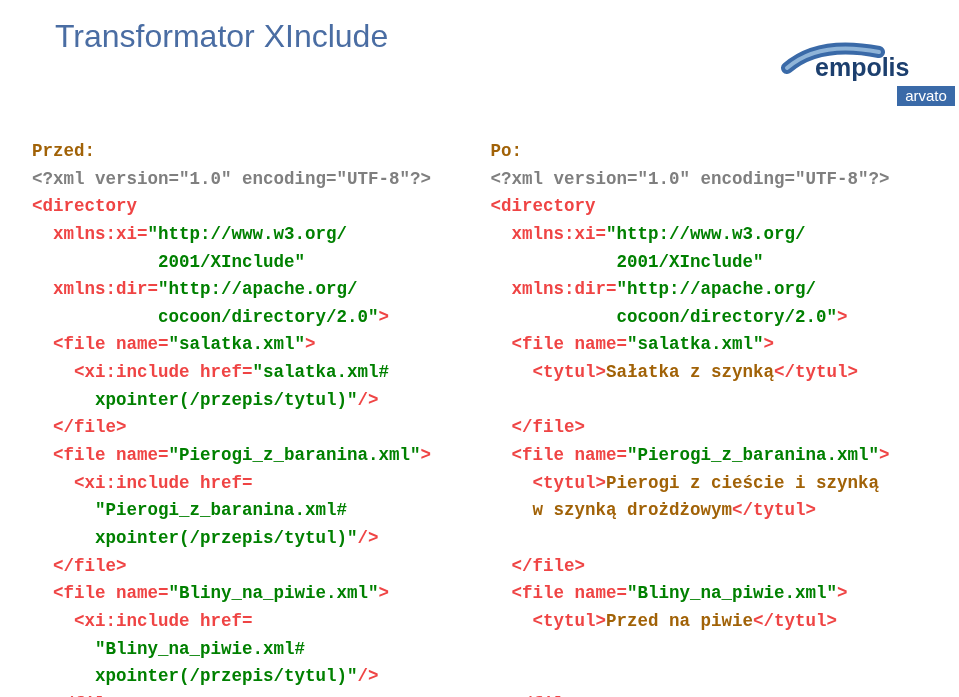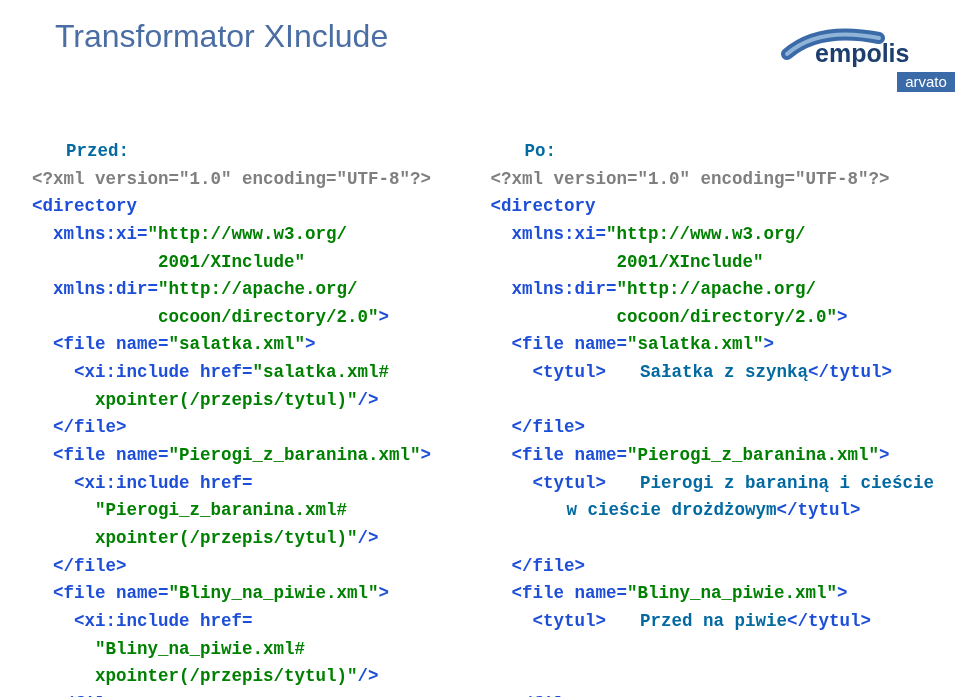--- a/index.html
+++ b/index.html
@@ -14,44 +14,44 @@
   .title {
     position: absolute;
     top: 18px;
     left: 55px;
     font-size: 32px;
     color: #4a6da3;
     font-weight: 400;
   }
   .logo {
     position: absolute;
-    top: 22px;
+    top: 36px;
     right: 0;
     width: 180px;
     height: 78px;
   }
   .content {
     position: absolute;
     top: 138px;
     left: 32px;
     right: 10px;
     display: flex;
     gap: 0;
   }
   .col {
     flex: 1 1 50%;
     font-family: "Courier New", monospace;
     font-size: 17.5px;
     line-height: 1.58;
     font-weight: bold;
     white-space: pre;
   }
-  .hdr { color: #0369a1; margin-left: 34px; }
+  .hdr { color: #a16207; }
   .gray { color: #7f7f7f; }
-  .navy { color: #1d4ed8; }
+  .navy { color: #ef4444; }
   .green { color: #008000; }
 </style>
 </head>
 <body>
 
 <div class="title">Transformator XInclude</div>
 
 <div class="logo">
   <svg viewBox="0 0 180 78" width="180" height="78">
     <path d="M 8 32 Q 40 4 100 16" stroke="#3a6aa8" stroke-width="12" fill="none" stroke-linecap="round"></path>
@@ -90,22 +90,22 @@
 <span class="navy">&lt;directory</span>
 <span class="navy">  xmlns:xi=</span><span class="green">"http://www.w3.org/</span>
 <span class="green">            2001/XInclude"</span>
 <span class="navy">  xmlns:dir=</span><span class="green">"http://apache.org/</span>
 <span class="green">            cocoon/directory/2.0"</span><span class="navy">&gt;</span>
 <span class="navy">  &lt;file name=</span><span class="green">"salatka.xml"</span><span class="navy">&gt;</span>
 <span class="navy">    &lt;tytul&gt;</span><span class="hdr">Sałatka z szynką</span><span class="navy">&lt;/tytul&gt;</span>
 <span class="navy"></span>
 <span class="navy">  &lt;/file&gt;</span>
 <span class="navy">  &lt;file name=</span><span class="green">"Pierogi_z_baranina.xml"</span><span class="navy">&gt;</span>
-<span class="navy">    &lt;tytul&gt;</span><span class="hdr">Pierogi z baraniną i cieście</span>
-<span class="hdr">    w cieście drożdżowym</span><span class="navy">&lt;/tytul&gt;</span>
+<span class="navy">    &lt;tytul&gt;</span><span class="hdr">Pierogi z cieście i szynką</span>
+<span class="hdr">    w szynką drożdżowym</span><span class="navy">&lt;/tytul&gt;</span>
 <span class="navy"></span>
 <span class="navy">  &lt;/file&gt;</span>
 <span class="navy">  &lt;file name=</span><span class="green">"Bliny_na_piwie.xml"</span><span class="navy">&gt;</span>
 <span class="navy">    &lt;tytul&gt;</span><span class="hdr">Przed na piwie</span><span class="navy">&lt;/tytul&gt;</span>
 <span class="navy"></span>
 <span class="navy"></span>
 <span class="navy">  &lt;/file&gt;</span>
 </div>
 </div>
 

